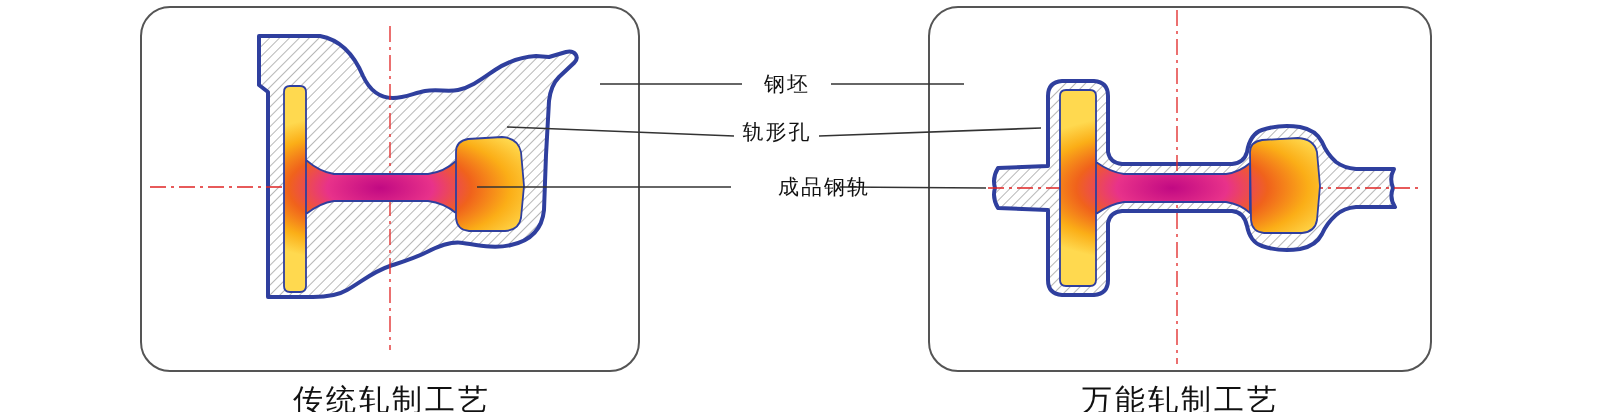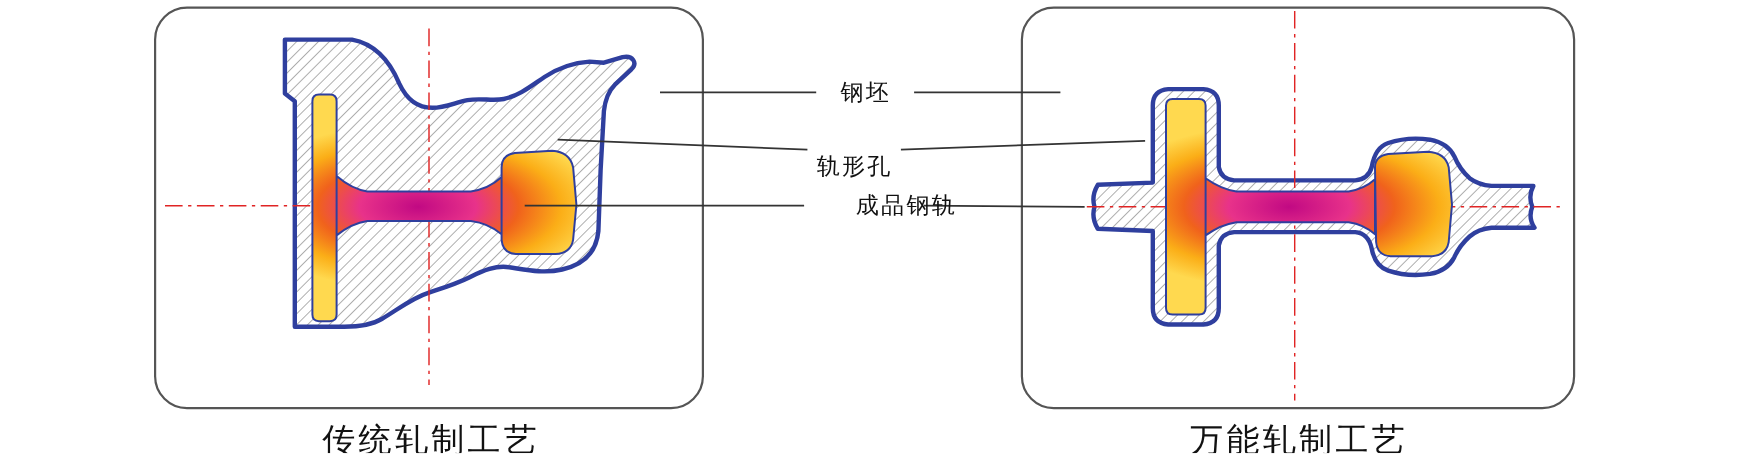--- a/index.html
+++ b/index.html
@@ -112,19 +112,19 @@
 
     <path class="leader" d="M 600,84 L 742,84"></path>
     <path class="leader" d="M 831,84 L 964,84"></path>
     <path class="leader" d="M 507,127 L 734,136"></path>
     <path class="leader" d="M 819,136 L 1041,128"></path>
     <path class="leader" d="M 477,187 L 731,187"></path>
     <path class="leader" d="M 840,187 L 986,188"></path>
   </svg>
 
   <div class="center-label" style="left:787px;top:84px">钢坯</div>
-  <div class="center-label" style="left:777px;top:151px">轨形孔</div>
+  <div class="center-label" style="left:777px;top:132px">轨形孔</div>
   <div class="center-label" style="left:824px;top:187px">成品钢轨</div>
 
   <div class="caption left">传统轧制工艺</div>
   <div class="caption right">万能轧制工艺</div>
 
 </div>
 
 </body></html>

